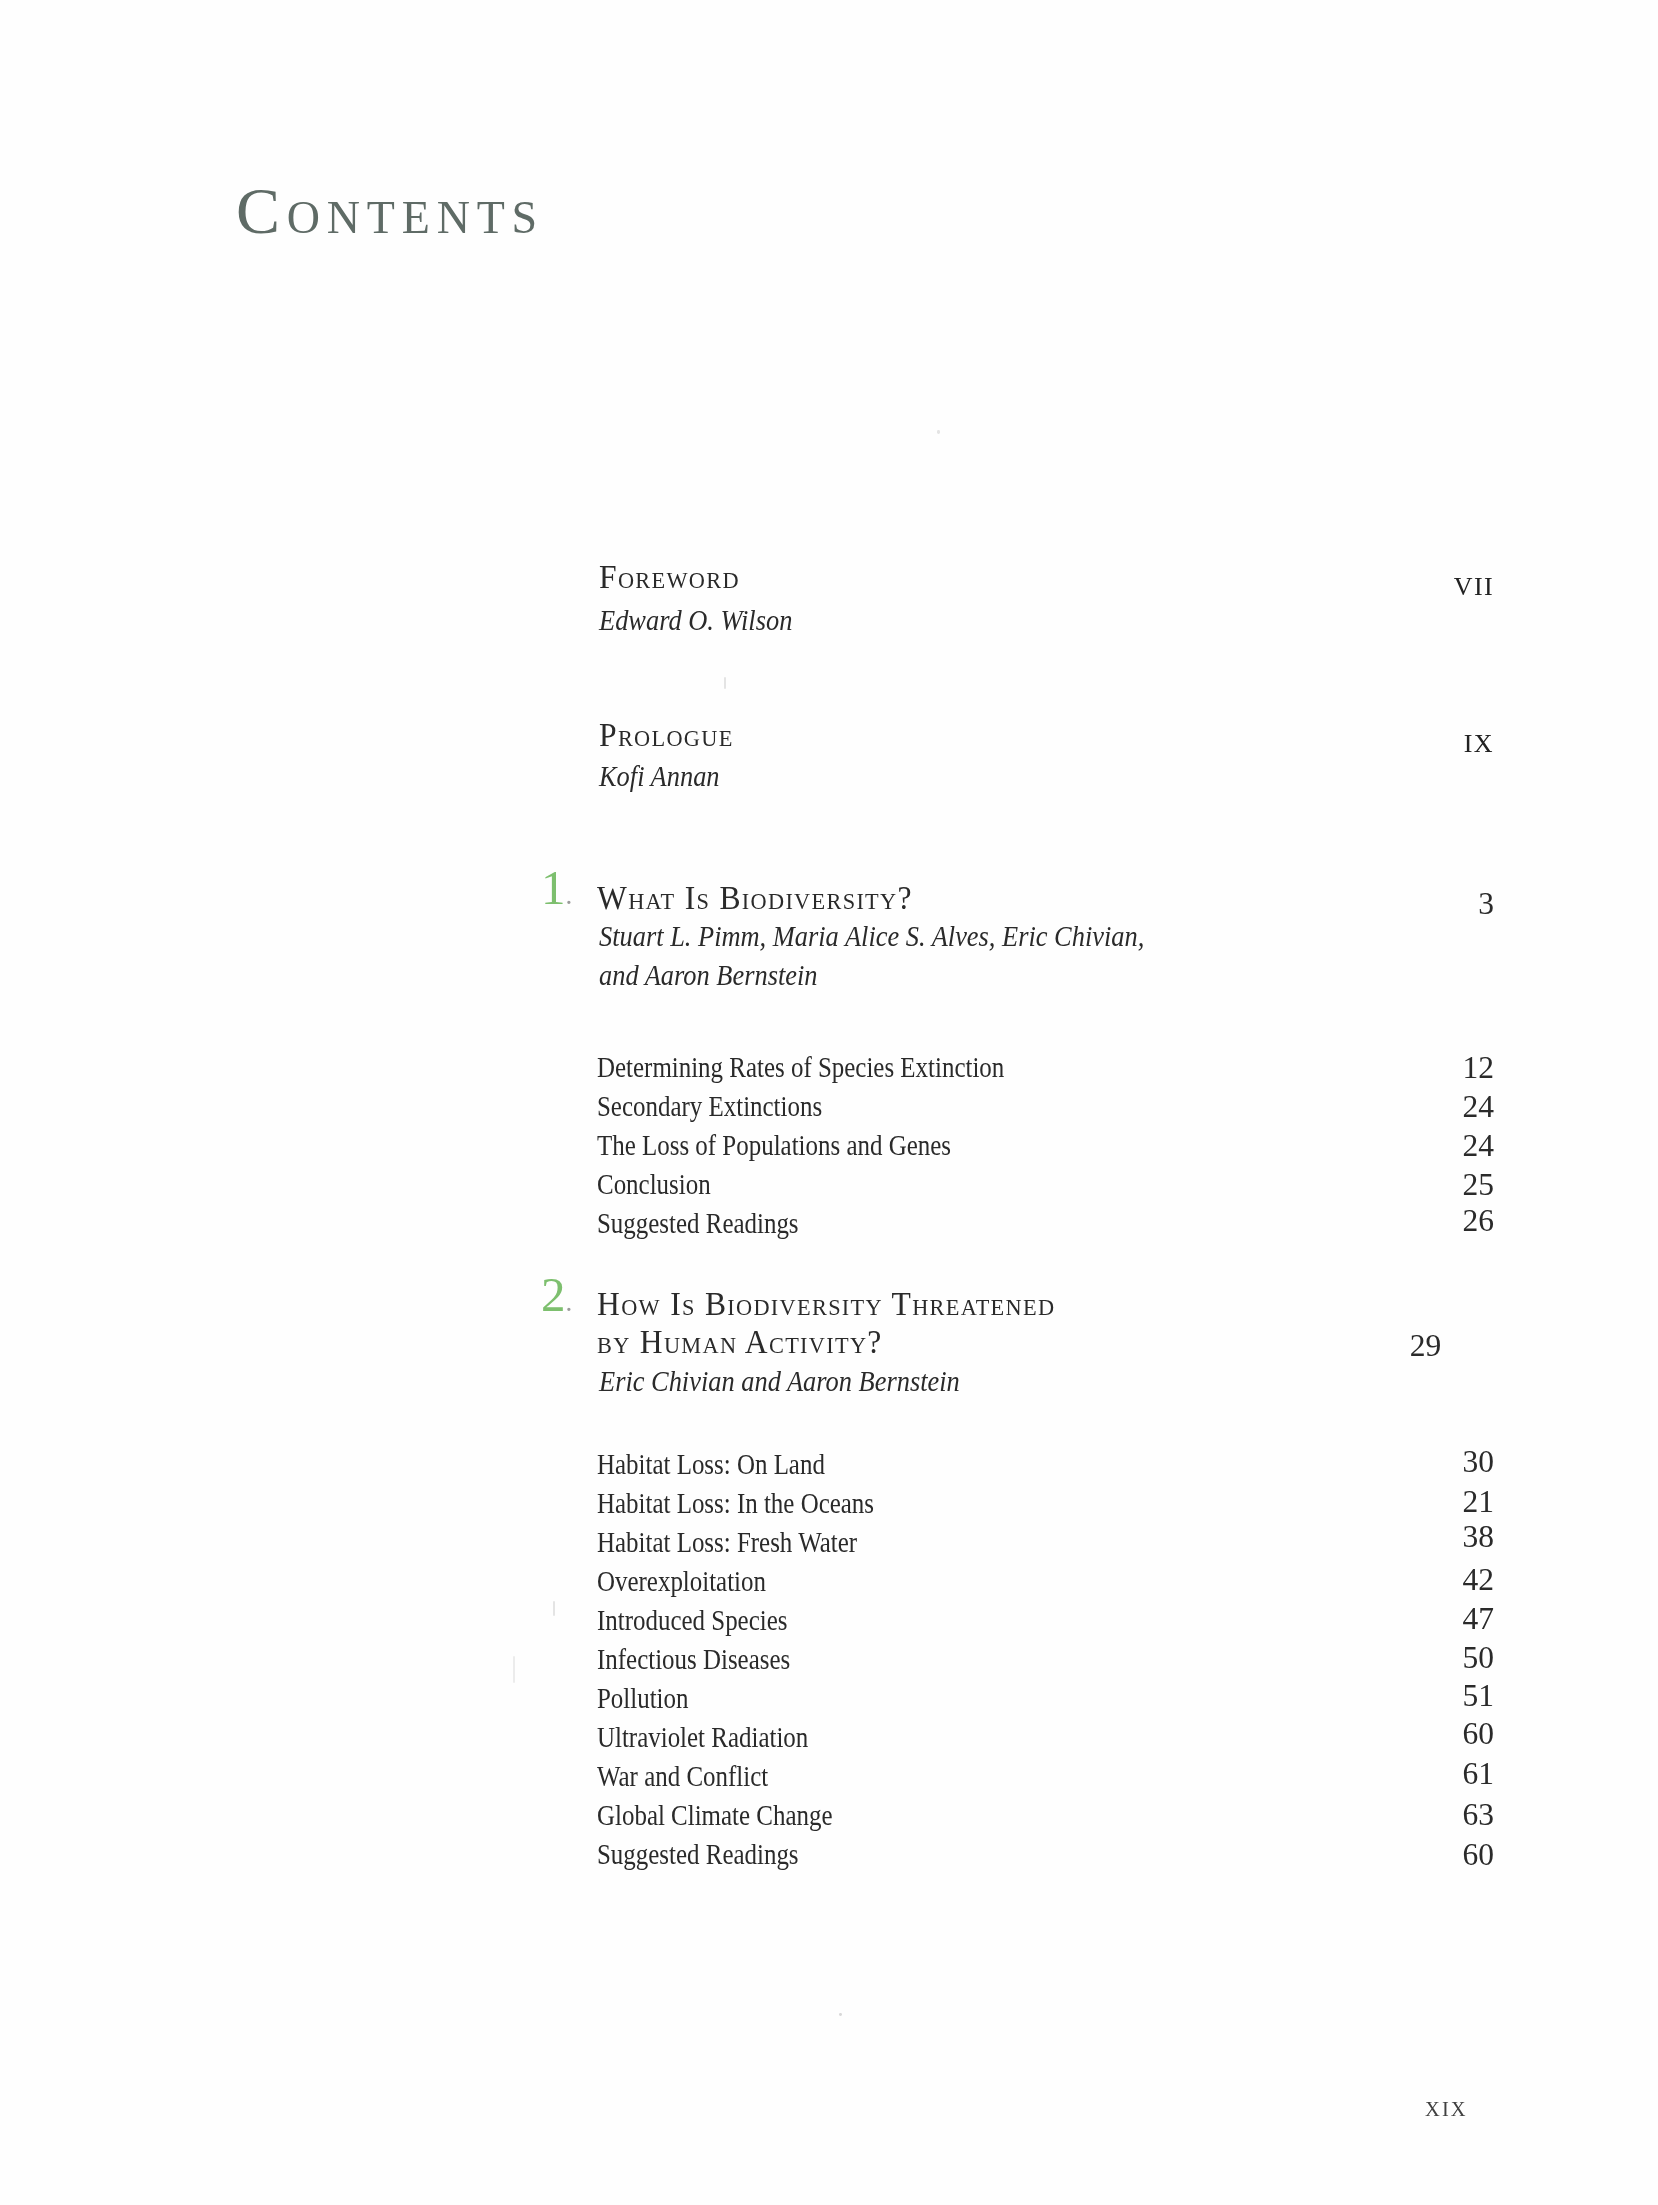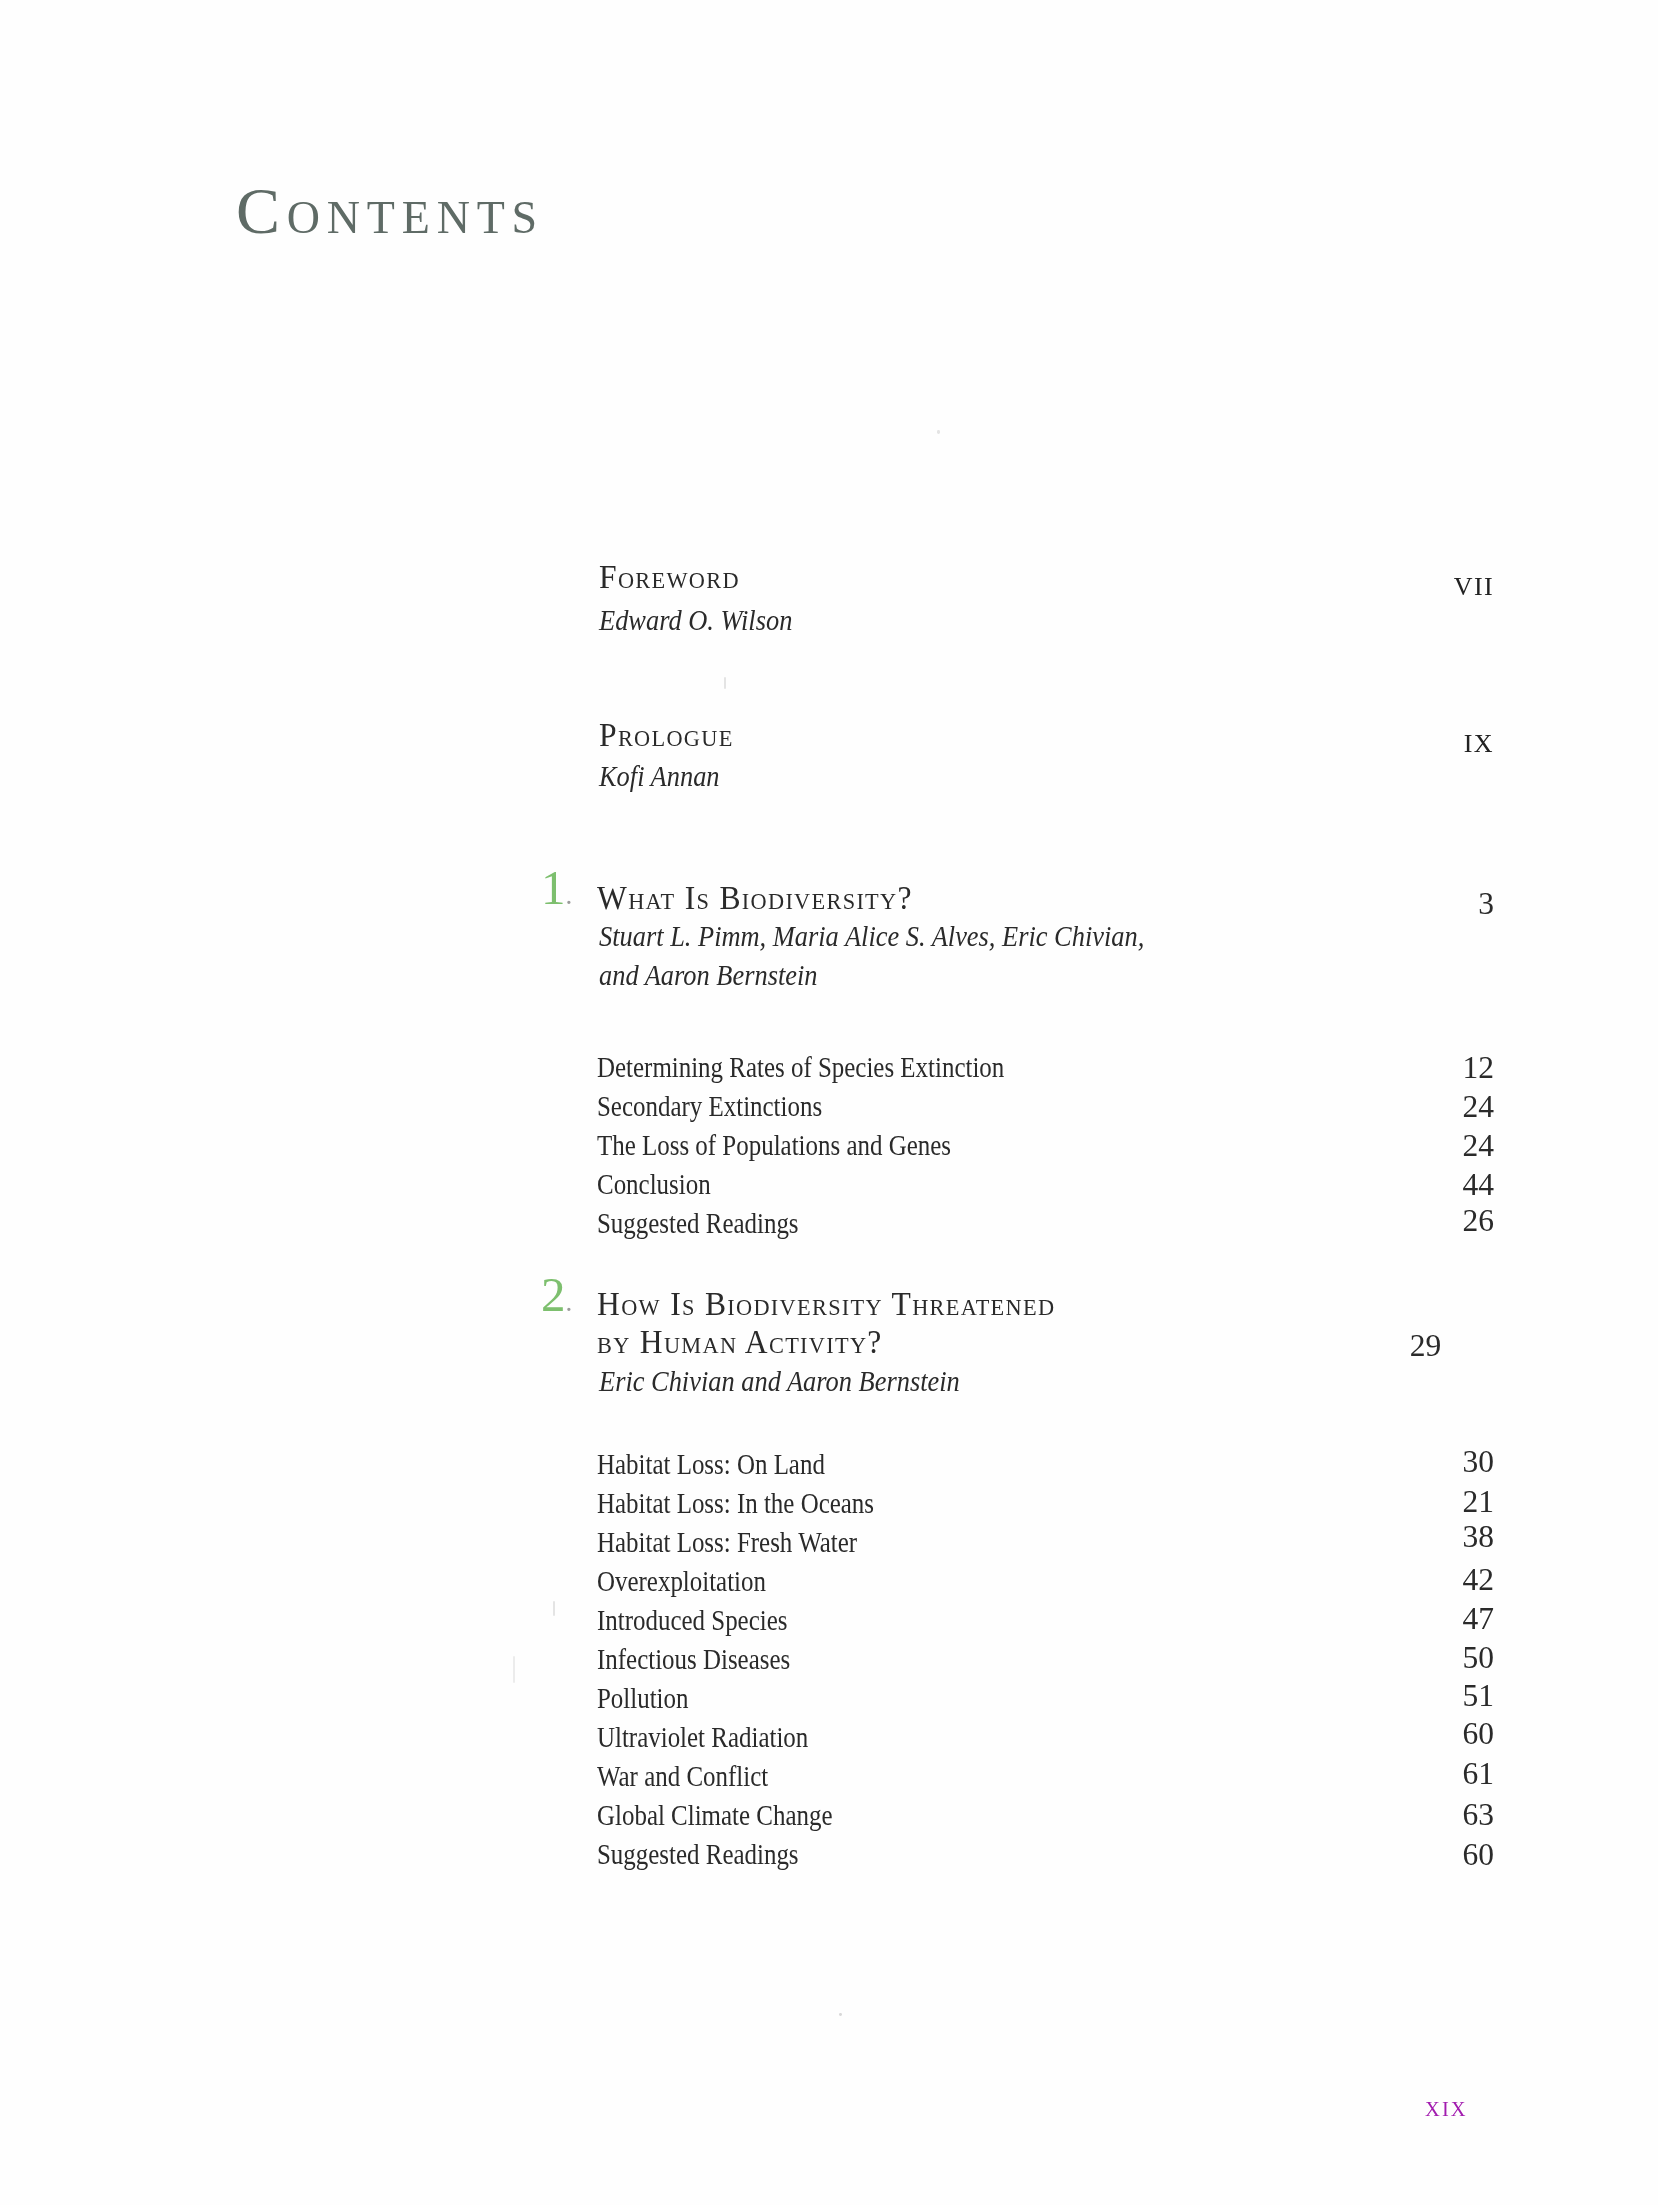--- a/index.html
+++ b/index.html
@@ -111,21 +111,21 @@
     line-height: 34px;
     color: #2a2a2a;
   }
 
   .footer-page {
     left: 1425px;
     top: 2098px;
     font-size: 20.5px;
     line-height: 23px;
     letter-spacing: 2.1px;
-    color: #a21caf;
+    color: #404040;
   }
 
   .fp-right {
     left: 1357px;
     width: 137px;
     text-align: right;
   }
 
   
   .speck { position: absolute; background: #e4e4e4; border-radius: 1.4px; }
@@ -167,21 +167,21 @@
     <div>
       <div class="abs sec-title" style="top:1090px;">Secondary Extinctions</div>
       <div class="abs sec-page" style="top:1090px;">24</div>
     </div>
     <div>
       <div class="abs sec-title" style="top:1129px;">The Loss of Populations and Genes</div>
       <div class="abs sec-page" style="top:1129px;">24</div>
     </div>
     <div>
       <div class="abs sec-title" style="top:1168px;">Conclusion</div>
-      <div class="abs sec-page" style="top:1168px;">44</div>
+      <div class="abs sec-page" style="top:1168px;">25</div>
     </div>
     <div>
       <div class="abs sec-title" style="top:1207px;">Suggested Readings</div>
       <div class="abs sec-page" style="top:1204px;text-align:right;">26</div>
     </div>
   </div>
 
   <div>
     <div class="abs" style="left:541px; top:1270px;">
       <span class="ch-num">2</span><span class="ch-dot">.</span>

